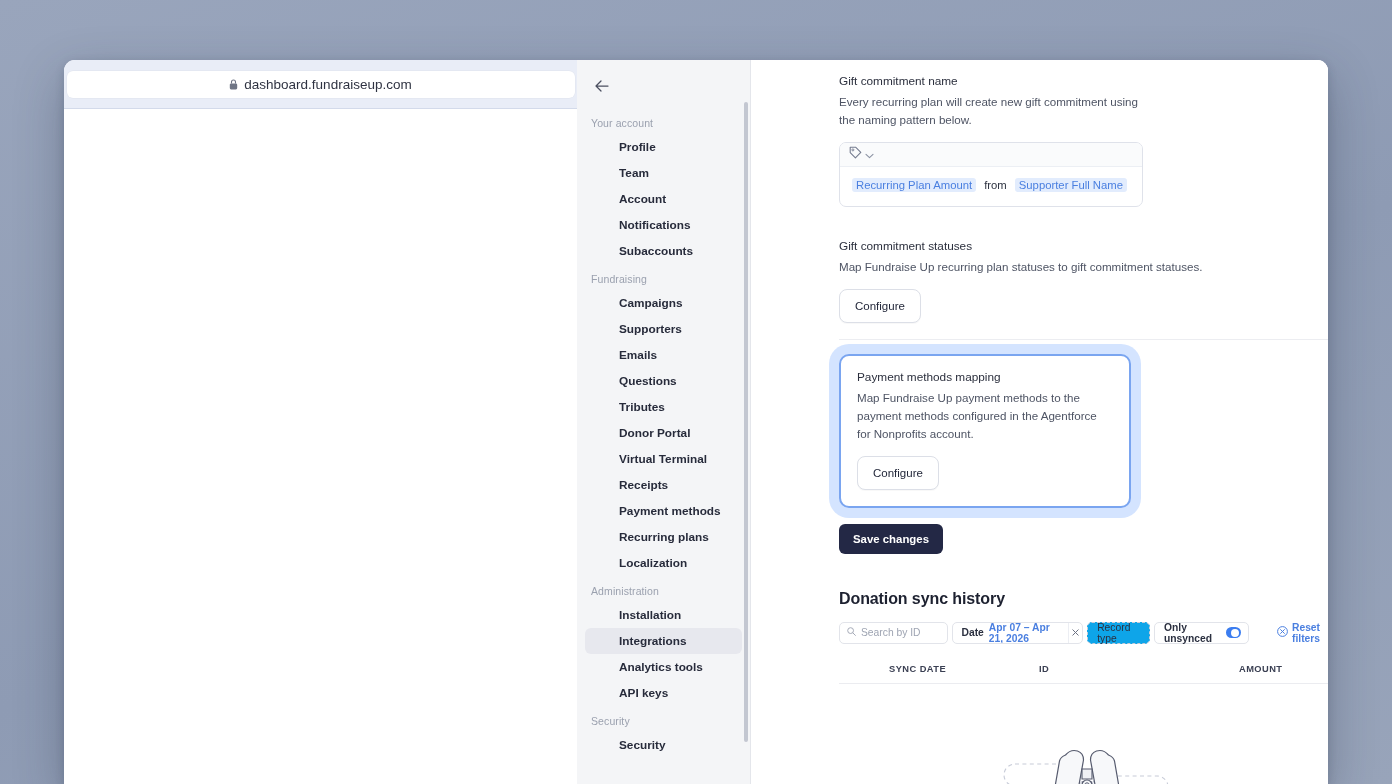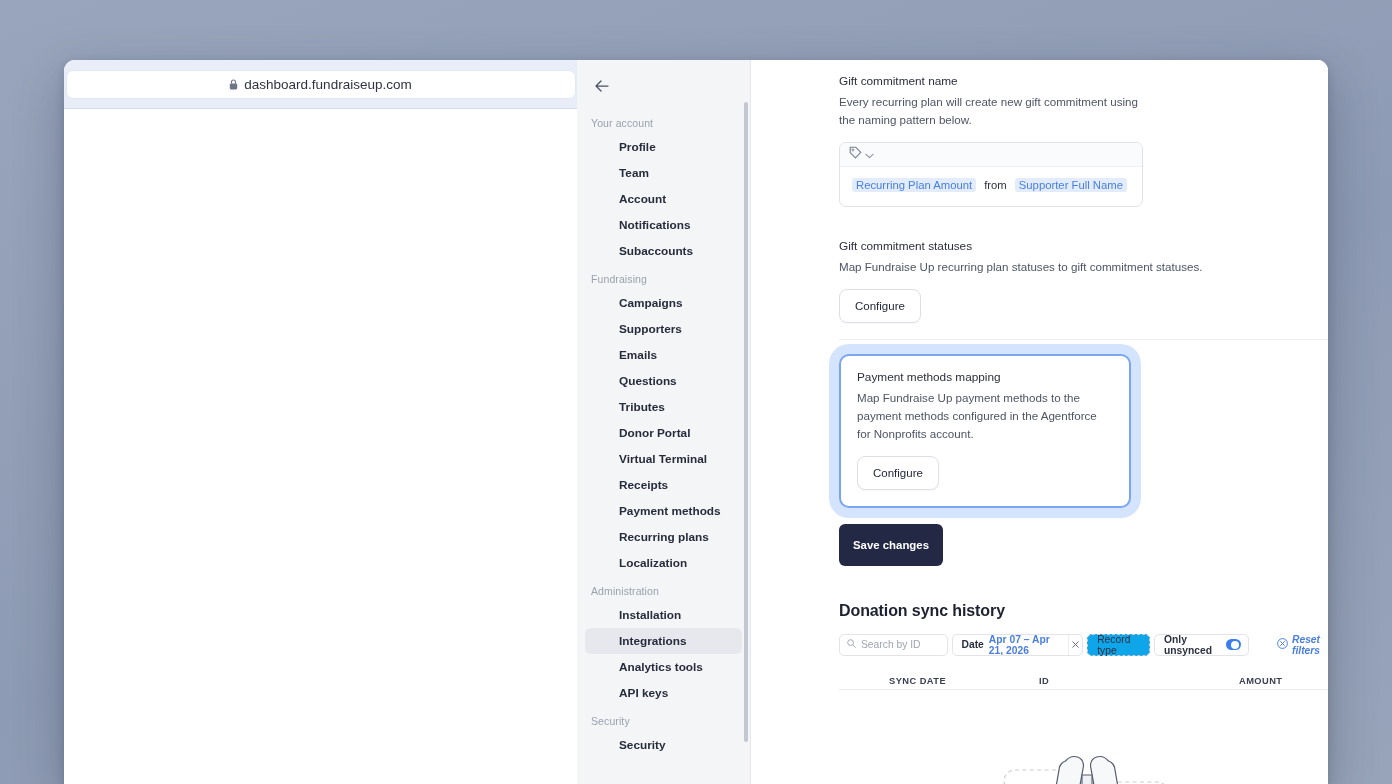--- a/index.html
+++ b/index.html
@@ -181,21 +181,21 @@
     width: 292px;
     background: #fff;
     border: 2px solid #7aa5f0;
     border-radius: 10px;
     padding: 14px 16px 16px;
     box-shadow: 0 0 0 10px rgba(160,196,255,.45);
   }
 
   .btn-dark {
     display: inline-flex; align-items: center; justify-content: center;
-    height: 42px; padding: 0 14px;
+    height: 30px; padding: 0 14px;
     background: #232845;
     color: #fff;
     font-size: 11.4px;
     font-weight: 600;
     border-radius: 6px;
     border: none;
   }
 
   .h2 {
     font-size: 16px;
@@ -267,29 +267,28 @@
   .switch::after {
     content:''; position: absolute;
     right: 1.5px; top: 1.5px;
     width: 8px; height: 8px;
     border-radius: 50%; background: #fff;
   }
   .reset {
     display: flex; align-items: center; gap: 4px;
     font-size: 10.3px; color: #4a7fe0; font-weight: 600;
     margin-left: 24px;
-    font-style: italic;
   }
 
   
   .table { margin-top: 20px; }
   .thead {
     display: flex;
     border-bottom: 1px solid #ebecf0;
-    padding-bottom: 3px;
+    padding-bottom: 9px;
   }
   .th {
     font-size: 9.3px;
     font-weight: 700;
     letter-spacing: .45px;
     color: #3a3f52;
   }
   .th.c1 { width: 200px; padding-left: 50px; }
   .th.c2 { width: 200px; }
   .th.c3 { width: 95px; }

